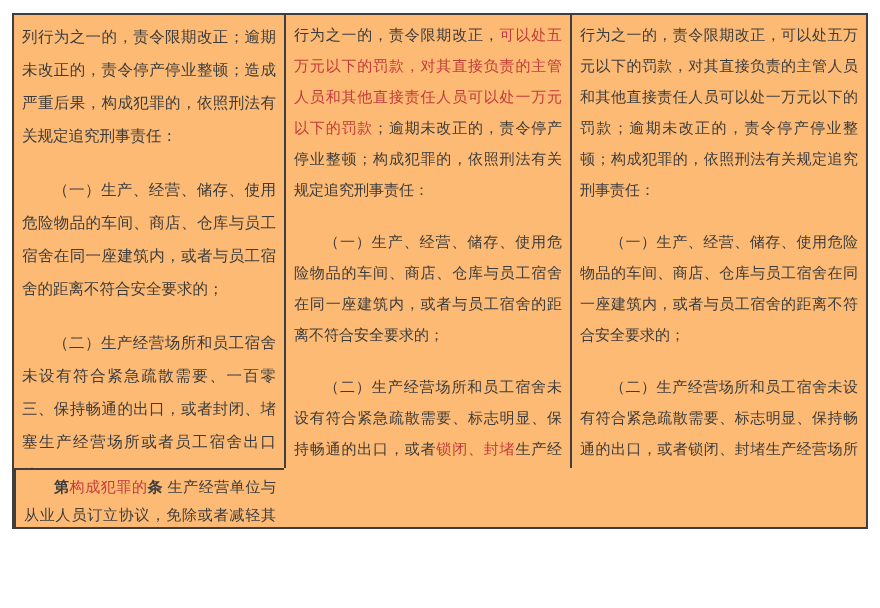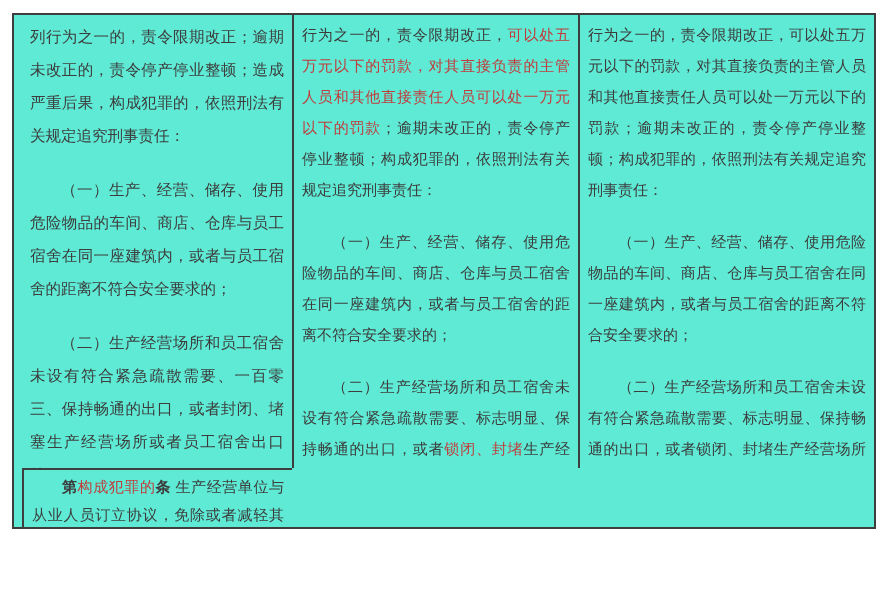--- a/index.html
+++ b/index.html
@@ -13,22 +13,21 @@
   .law-table {
     box-sizing: content-box;
     position: absolute;
     left: 12px;
     top: 13px;
     width: 852px;
     border: 2px solid #3e3e3e;
     display: grid;
     grid-template-columns: 270px 286px 296px;
     grid-template-rows: 453px 59px;
-    background: #5eead4;
-    padding-left: 8px;
+    background: #fdba74;
   }
   .cell {
     overflow: hidden;
     padding: 5px 8px 0 8px;
     text-align: justify;
   }
   .cell.bl { border-left: 2px solid #3e3e3e; }
   .cell.bt { border-top: 2px solid #3e3e3e; }
   .col-l { font-size: 15.5px; line-height: 33px; }
   .col-m { font-size: 15px;   line-height: 31px; }

